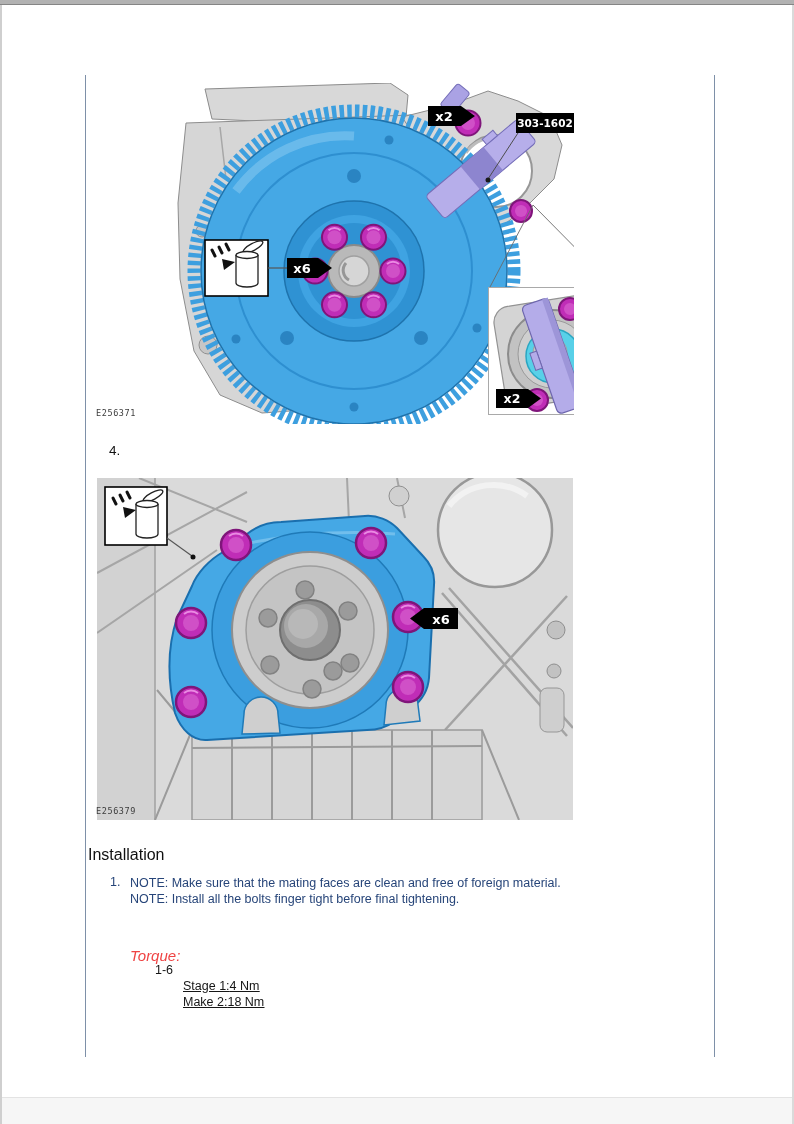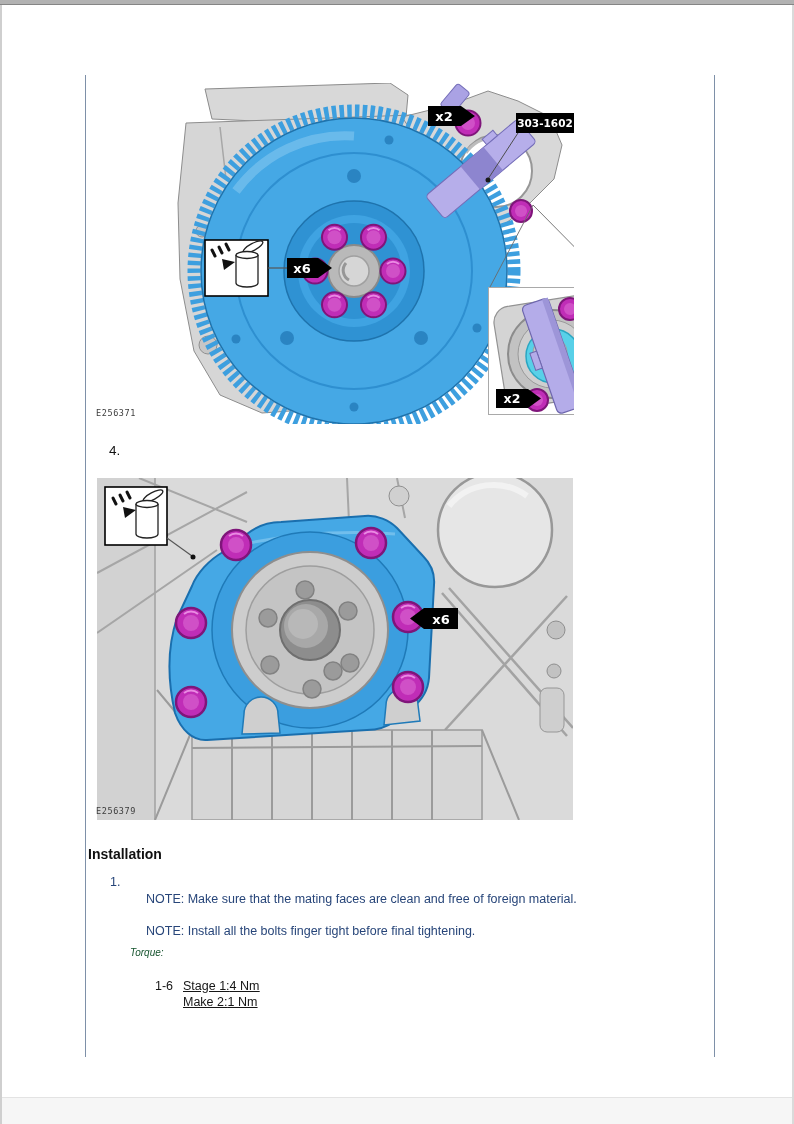--- a/index.html
+++ b/index.html
@@ -15,26 +15,26 @@
   .footer-strip{position:absolute;left:2px;top:1097px;width:790px;height:27px;background:#f6f6f6;border-top:1px solid #e3e3e3;}
   .guide{position:absolute;width:1px;height:982px;top:75px;background:#7e90a8;}
   .guide.left{left:85px;}
   .guide.right{left:714px;}
   .fig{position:absolute;}
   .fig-id{
     position:absolute;font-family:"DejaVu Sans Mono","Liberation Mono",monospace;
     font-size:8.5px;letter-spacing:0.6px;color:#3c3c3c;
   }
   .step-number{position:absolute;left:109px;top:443px;font-size:13.5px;color:#111;}
-  .install-heading{position:absolute;left:88px;top:846px;font-size:14px;font-weight:bold;color:#101010;}
+  .install-heading{position:absolute;left:88px;top:846px;font-size:16px;font-weight:normal;color:#101010;}
   .item-number{position:absolute;left:110px;top:875px;font-size:12.5px;color:#274579;}
   .notes{position:absolute;left:130px;top:875px;width:490px;font-size:12.5px;line-height:16px;color:#274579;}
-  .notes p{margin:16px;}
-  .torque-label{position:absolute;left:130px;top:947px;font-size:10px;font-style:italic;color:#14532d;}
-  .torque-range{position:absolute;left:155px;top:963px;font-size:12.5px;color:#161616;margin-top:16px;}
+  .notes p{margin:0;}
+  .torque-label{position:absolute;left:130px;top:947px;font-size:15px;font-style:italic;color:#ef4444;}
+  .torque-range{position:absolute;left:155px;top:963px;font-size:12.5px;color:#161616;}
   .stage-row{position:absolute;left:183px;font-size:12.5px;color:#161616;text-decoration:underline;}
   .stage-row .val{text-decoration:underline;}
   svg text.callout{font-family:"DejaVu Sans","Liberation Sans",sans-serif;font-weight:bold;fill:#ffffff;}
 </style>
 </head>
 <body>
 
 <div class="topbar"></div>
 <div class="win-border-left"></div>
 <div class="win-border-right"></div>
@@ -286,14 +286,14 @@
   <p>NOTE: Install all the bolts finger tight before final tightening.</p>
 </div>
 
 <div class="torque-label">Torque:</div>
 <div class="torque-range">1-6</div>
 
 <div class="stage-row" style="top:979px;">
   <span>Stage 1:</span><span class="val">4 Nm</span>
 </div>
 <div class="stage-row" style="top:995px;">
-  <span>Make 2:</span><span class="val">1 Nm</span>
+  <span>Make 2:</span><span class="val">18 Nm</span>
 </div>
 
 </body></html>

